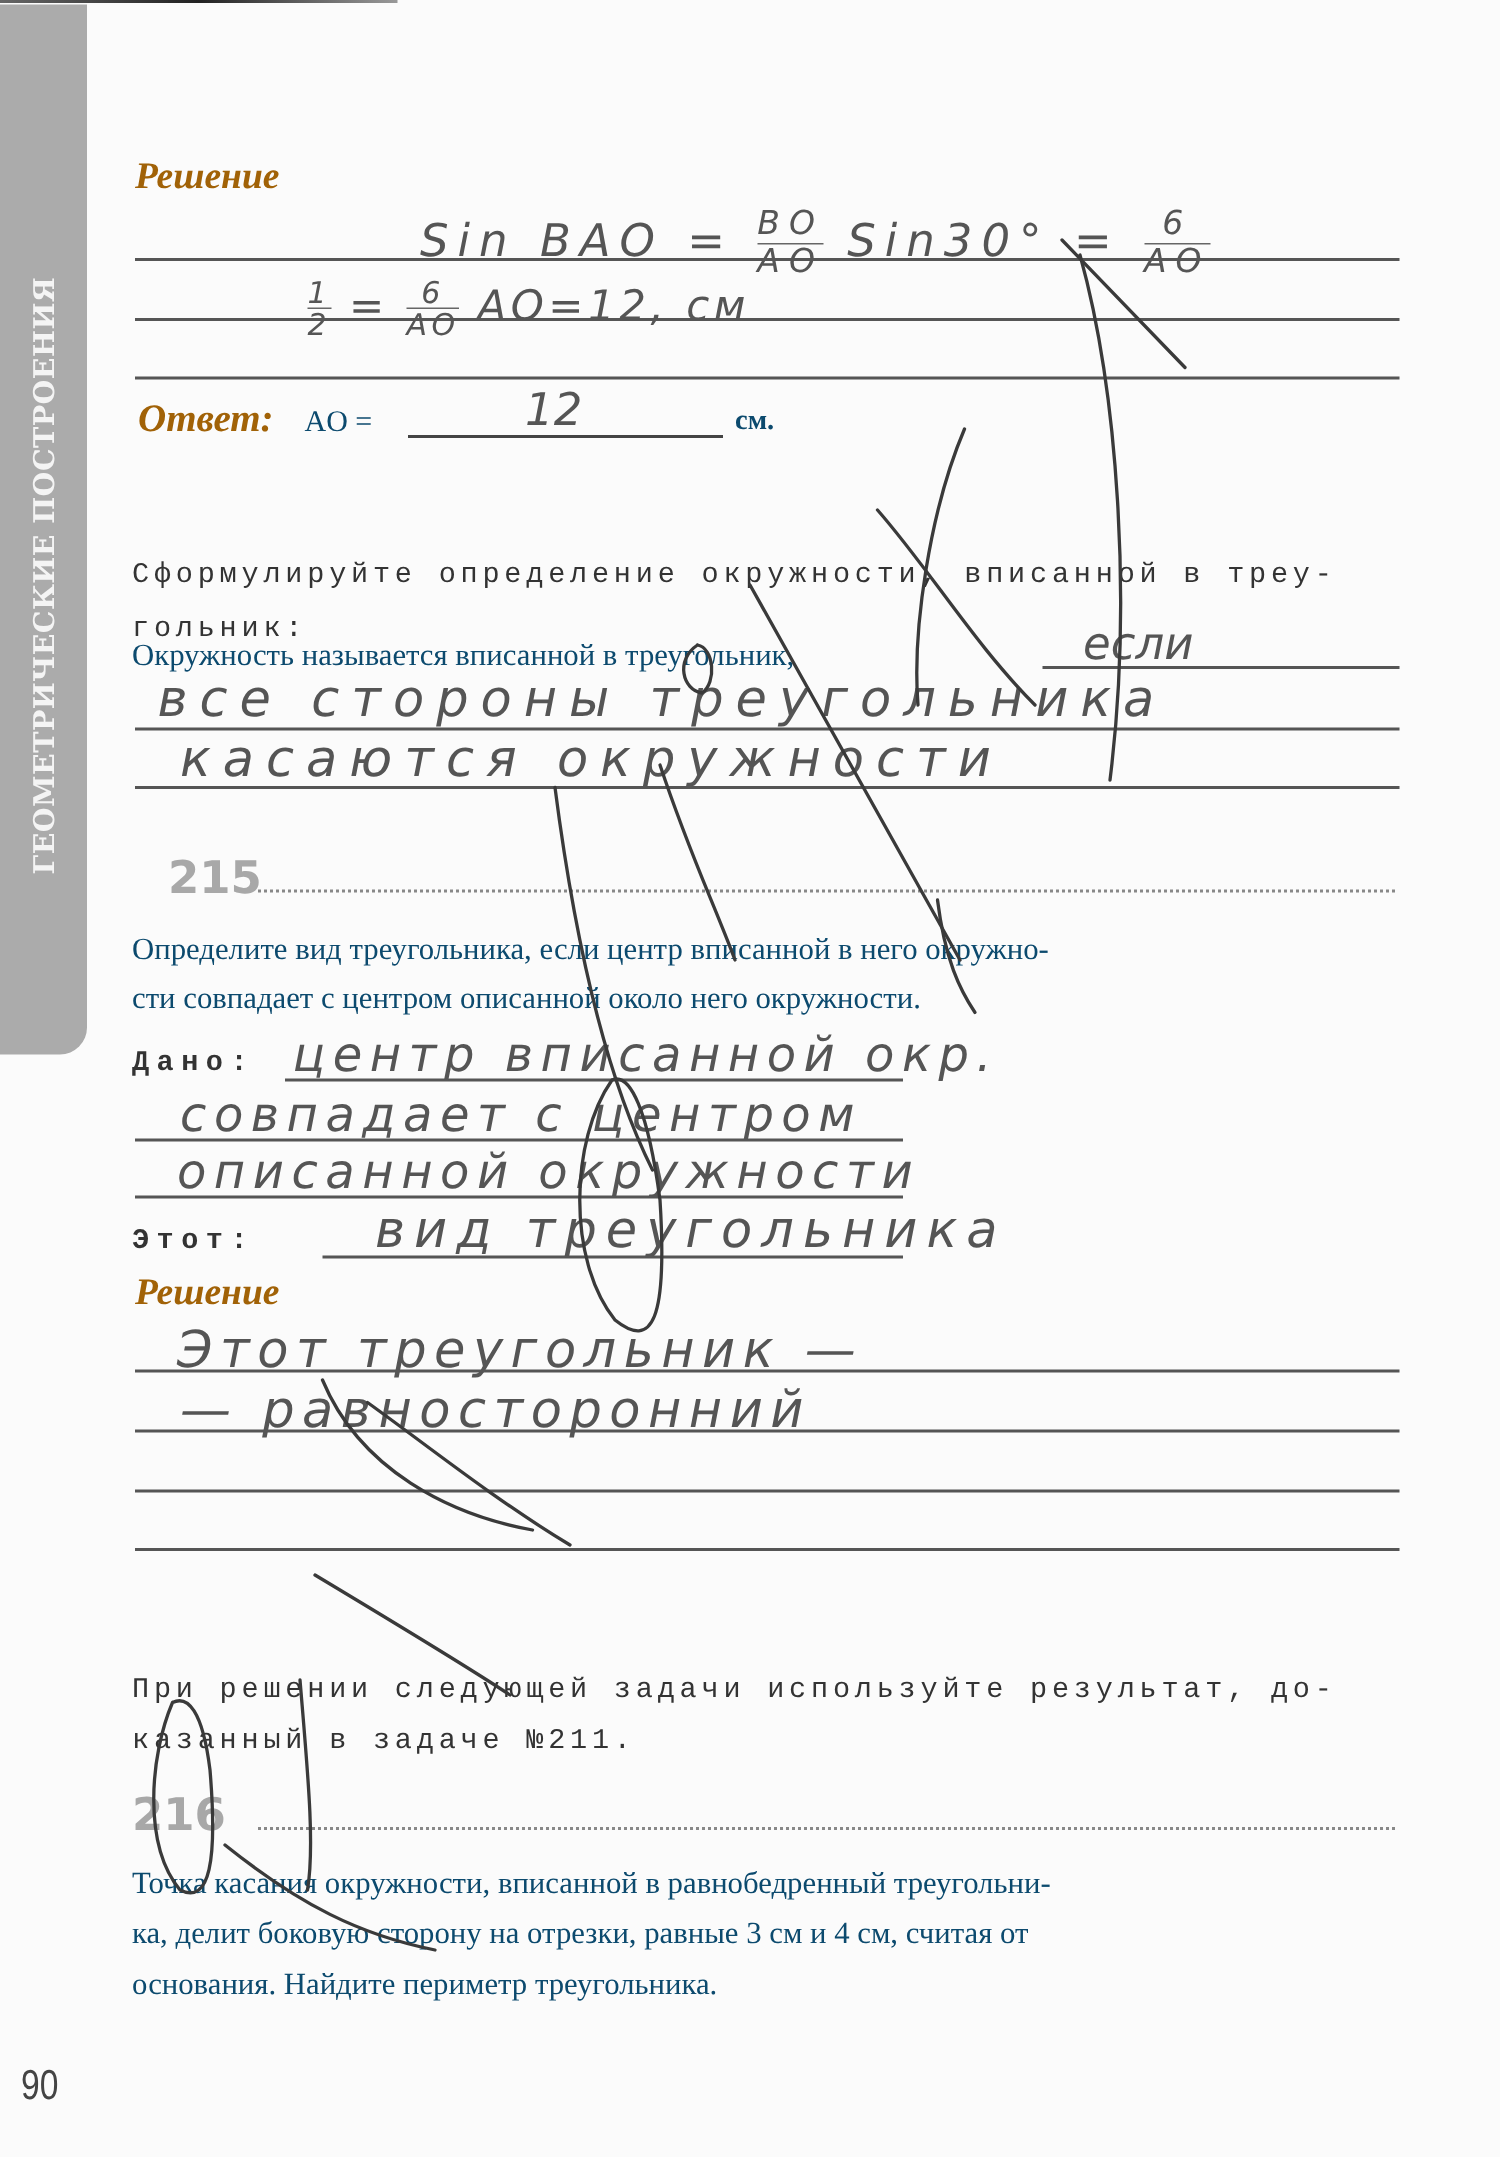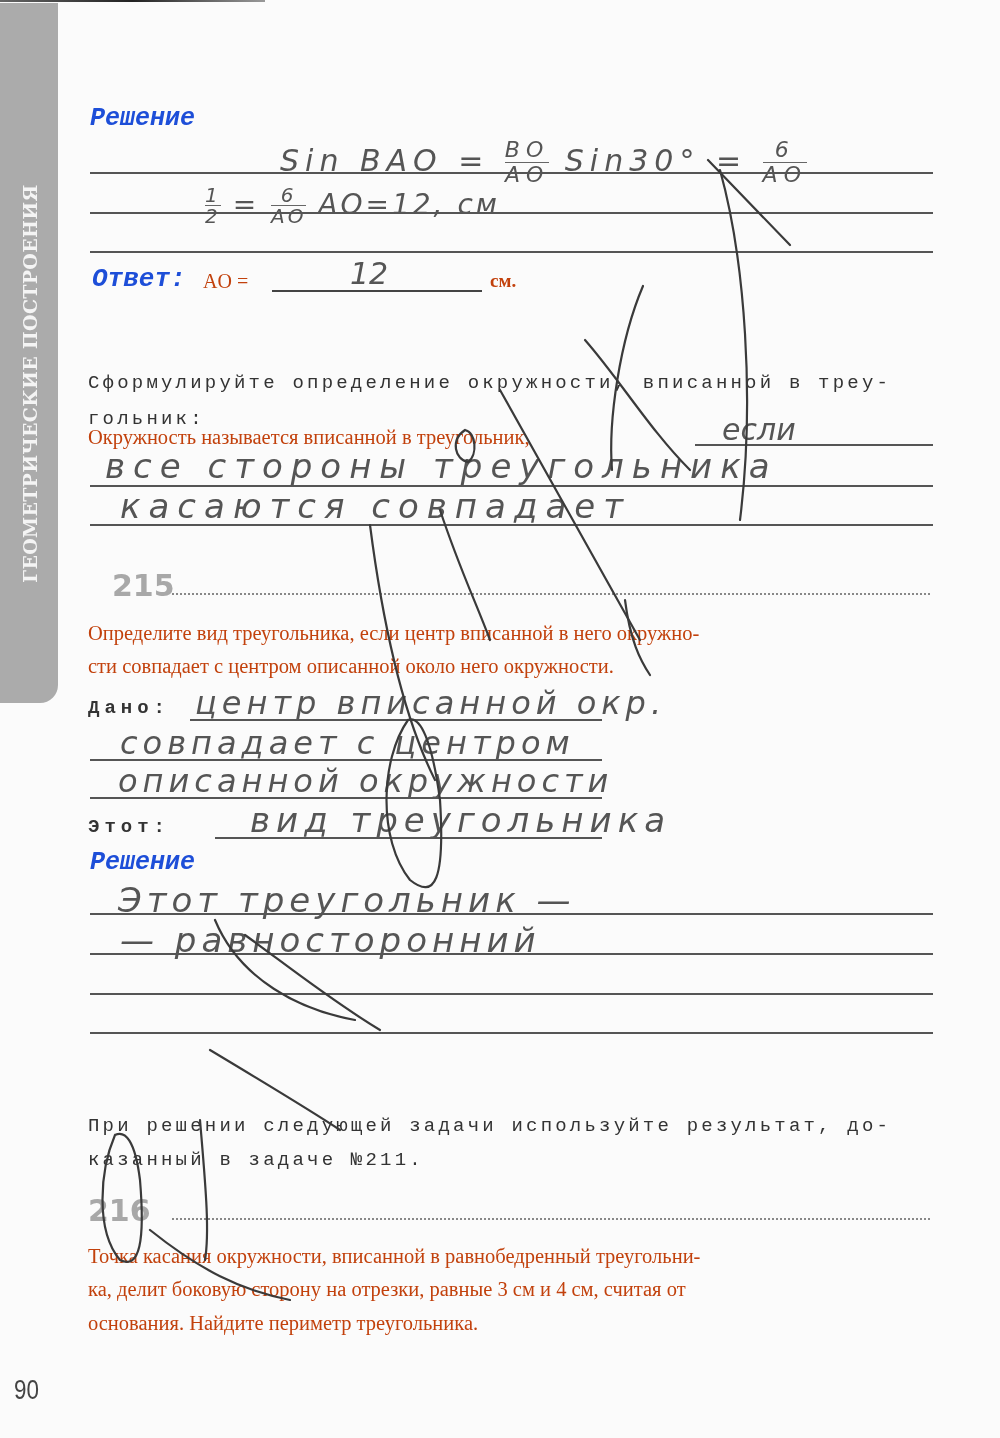--- a/index.html
+++ b/index.html
@@ -13,23 +13,23 @@
       position: absolute; left: 0; top: 3px; width: 58px; height: 700px;
       background: #ababab; border-bottom-right-radius: 18px;
     }
     .sidebar-title {
       position: absolute; left: 8px; top: 580px; width: 400px; height: 44px;
       transform-origin: 0 0; transform: rotate(-90deg);
       color: #f4f4f4; font-family: "DejaVu Serif", serif; font-weight: bold;
       font-size: 19px; letter-spacing: 0.3px; line-height: 44px; white-space: nowrap;
     }
     .abs { position: absolute; }
-    .cursive { font-family: Liberation Mono, monospace; font-style: italic; font-weight: bold; color: #1d4ed8; font-size: 25px; }
+    .cursive { font-family: Liberation Serif, serif; font-style: italic; font-weight: bold; color: #a16207; font-size: 25px; }
     .mono { font-family: "Liberation Mono", monospace; font-size: 19px; letter-spacing: 3.2px; color: #333; margin-top: 44px; }
-    .serif { font-family: "Liberation Serif", serif; font-size: 20.5px; color: #c2410c; }
+    .serif { font-family: "Liberation Serif", serif; font-size: 20.5px; color: #0c4a6e; }
     .rule { position: absolute; height: 1.5px; background: #555; }
     .dotrule { position: absolute; height: 2px; border-bottom: 2px dotted #888; }
     .num { font-family: "DejaVu Sans", sans-serif; font-weight: bold; font-size: 30px; color: #a8a8a8; }
     .hand { font-family: "DejaVu Sans", sans-serif; font-style: italic; color: #555; font-weight: 300; }
     .label-mono { font-family: "Liberation Mono", monospace; font-weight: bold; font-size: 19px; letter-spacing: 5px; color: #333; }
     svg.marks { position: absolute; left: 0; top: 0; pointer-events: none; }
   </style>
 </head>
 <body>
 
@@ -56,21 +56,21 @@
 
 <div class="abs mono" style="left:88px; top:328px;">Сформулируйте определение окружности, вписанной в треу-</div>
 <div class="abs mono" style="left:88px; top:364px;">гольник:</div>
 
 <div class="abs serif" style="left:88px; top:426px;">Окружность называется вписанной в треугольник,</div>
 <div class="rule" style="left:695px; top:444px; width:238px;"></div>
 <div class="abs hand" style="left:722px; top:412px; font-size:30px;">если</div>
 <div class="rule" style="left:90px; top:485px; width:843px;"></div>
 <div class="abs hand" style="left:105px; top:446px; font-size:34px; letter-spacing:8px;text-align:center;">все стороны треугольника</div>
 <div class="rule" style="left:90px; top:524px; width:843px;"></div>
-<div class="abs hand" style="left:120px; top:486px; font-size:34px; letter-spacing:8px;">касаются совпадает</div>
+<div class="abs hand" style="left:120px; top:486px; font-size:34px; letter-spacing:8px;">касаются окружности</div>
 
 <div class="abs num" style="left:88px; top:568px;margin-left:24px;">215</div>
 <div class="dotrule" style="left:172px; top:591px; width:758px;"></div>
 
 <div class="abs serif" style="left:88px; top:622px;">Определите вид треугольника, если центр вписанной в него окружно-</div>
 <div class="abs serif" style="left:88px; top:655px;">сти совпадает с центром описанной около него окружности.</div>
 
 <div class="abs label-mono" style="left:88px; top:697px;">Дано:</div>
 <div class="rule" style="left:190px; top:719px; width:412px;"></div>
 <div class="abs hand" style="left:195px; top:684px; font-size:32px; letter-spacing:5px;">центр вписанной окр.</div>

